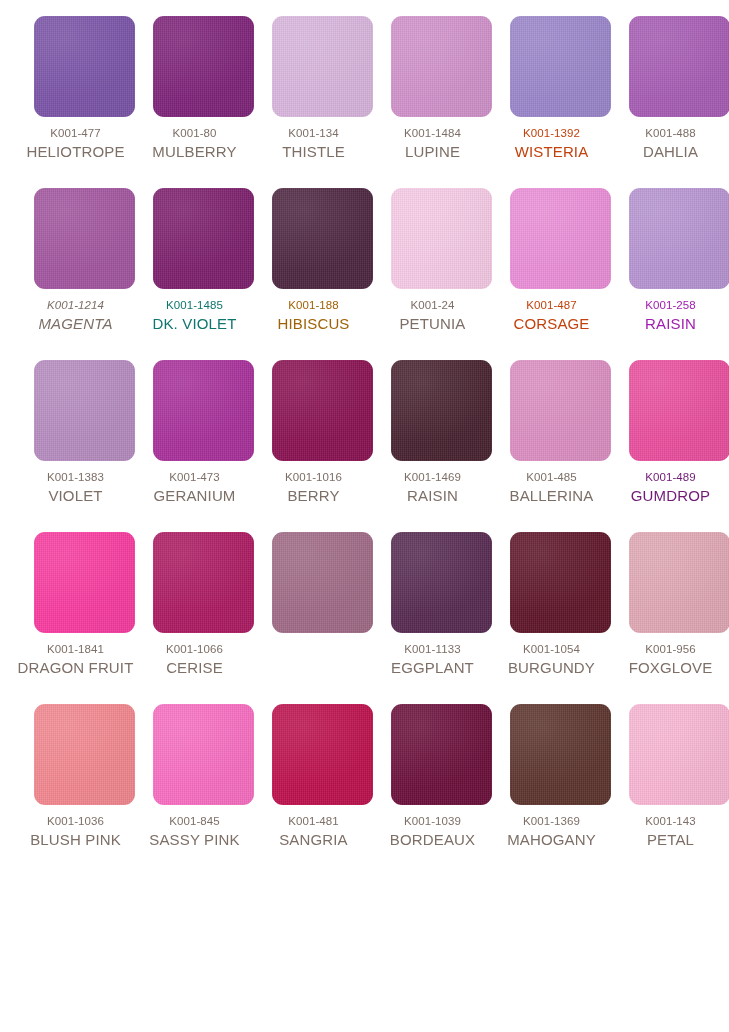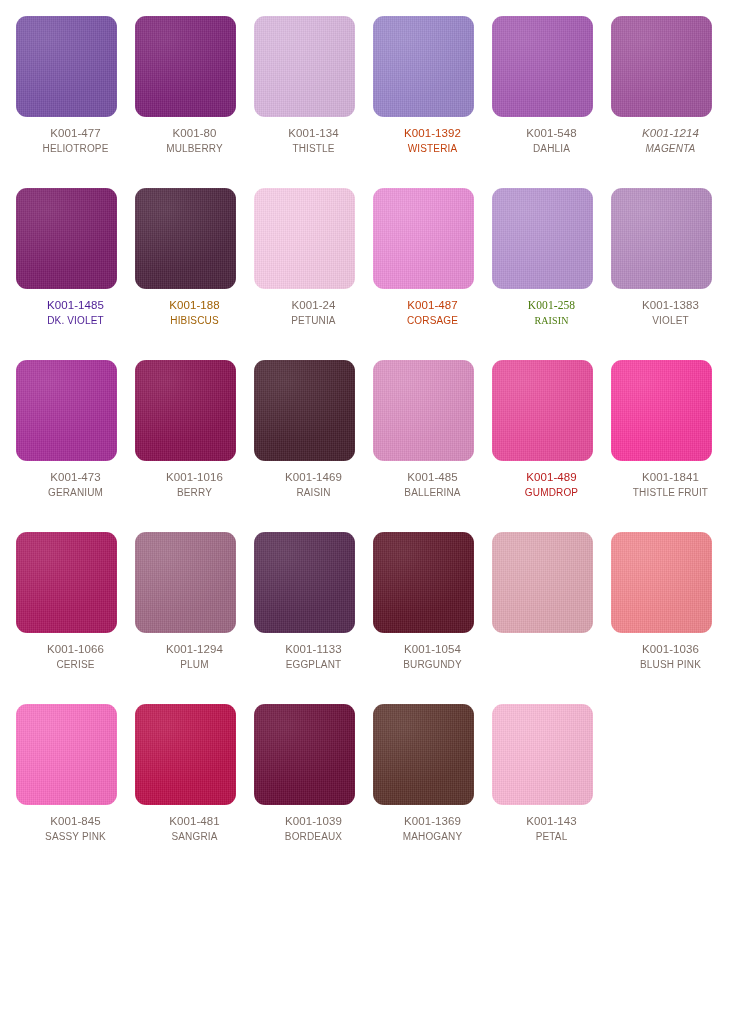--- a/index.html
+++ b/index.html
@@ -21,21 +21,21 @@
     grid-template-columns: repeat(6, 119px);
     grid-auto-rows: 172px;
     padding: 16px 0 0 16px;
   }
 
   .swatch-cell {
     width: 119px;
     height: 161px;
     display: flex;
     flex-direction: column;
-    align-items: flex-start;
+    align-items: flex-end;
   }
 
   
   .swatch-chip {
     position: relative;
     width: 101px;
     height: 101px;
     border-radius: 11px;
     overflow: hidden;
     flex: 0 0 auto;
@@ -82,21 +82,21 @@
     line-height: 1.38;
   }
   .swatch-code {
     display: block;
     font-size: 11.5px;
     letter-spacing: 0.1px;
     white-space: nowrap;
   }
   .swatch-name {
     display: block;
-    font-size: 10px;
+    font-size: 15px;
     letter-spacing: 0.15px;
     white-space: nowrap;
   }
 </style>
 </head>
 <body style="background-color: rgb(255, 255, 255);">
 
 <div class="swatch-grid">
     <div class="swatch-cell">
       <div class="swatch-chip" style="background-color: rgb(122, 83, 168);"></div>
@@ -110,46 +110,53 @@
       <div class="swatch-labels" style="color: rgb(125, 110, 102);">
         <span class="swatch-code">K001-80</span>
         <span class="swatch-name">MULBERRY</span>
       </div>
     </div>
     <div class="swatch-cell">
       <div class="swatch-chip" style="background-color: rgb(217, 182, 222);"></div>
       <div class="swatch-labels" style="color: rgb(125, 110, 102);">
         <span class="swatch-code">K001-134</span>
         <span class="swatch-name">THISTLE</span>
+      </div>
+    </div>
+    <div class="swatch-cell">
+      <div class="swatch-chip" style="background-color: rgb(209, 146, 203);"></div>
+      <div class="swatch-labels" style="color: rgb(125, 110, 102);">
+        <span class="swatch-code">K001-1484</span>
+        <span class="swatch-name">LUPINE</span>
       </div>
     </div>
     <div class="swatch-cell">
       <div class="swatch-chip" style="background-color: rgb(154, 134, 203);"></div>
       <div class="swatch-labels" style="color: #c2410c;">
         <span class="swatch-code">K001-1392</span>
         <span class="swatch-name">WISTERIA</span>
       </div>
     </div>
     <div class="swatch-cell">
       <div class="swatch-chip" style="background-color: rgb(167, 92, 180);"></div>
       <div class="swatch-labels" style="color: rgb(125, 110, 102);">
-        <span class="swatch-code">K001-548</span>
+        <span class="swatch-code">K001-488</span>
         <span class="swatch-name">DAHLIA</span>
       </div>
     </div>
     <div class="swatch-cell">
       <div class="swatch-chip" style="background-color: rgb(162, 85, 159);"></div>
       <div class="swatch-labels" style="color: rgb(125, 110, 102); font-style: italic;">
         <span class="swatch-code">K001-1214</span>
         <span class="swatch-name">MAGENTA</span>
       </div>
     </div>
     <div class="swatch-cell">
       <div class="swatch-chip" style="background-color: rgb(125, 31, 109);"></div>
-      <div class="swatch-labels" style="color: #4c1d95;">
+      <div class="swatch-labels" style="color: #0f766e;">
         <span class="swatch-code">K001-1485</span>
         <span class="swatch-name">DK. VIOLET</span>
       </div>
     </div>
     <div class="swatch-cell">
       <div class="swatch-chip" style="background-color: rgb(77, 37, 64);"></div>
       <div class="swatch-labels" style="color: #a16207;">
         <span class="swatch-code">K001-188</span>
         <span class="swatch-name">HIBISCUS</span>
       </div>
@@ -163,21 +170,21 @@
     </div>
     <div class="swatch-cell">
       <div class="swatch-chip" style="background-color: rgb(235, 143, 216);"></div>
       <div class="swatch-labels" style="color: #c2410c;">
         <span class="swatch-code">K001-487</span>
         <span class="swatch-name">CORSAGE</span>
       </div>
     </div>
     <div class="swatch-cell">
       <div class="swatch-chip" style="background-color: rgb(183, 148, 210);"></div>
-      <div class="swatch-labels" style="color: #4d7c0f; font-family: Liberation Serif, serif;">
+      <div class="swatch-labels" style="color: #a21caf;">
         <span class="swatch-code">K001-258</span>
         <span class="swatch-name">RAISIN</span>
       </div>
     </div>
     <div class="swatch-cell">
       <div class="swatch-chip" style="background-color: rgb(182, 140, 192);"></div>
       <div class="swatch-labels" style="color: rgb(125, 110, 102);">
         <span class="swatch-code">K001-1383</span>
         <span class="swatch-name">VIOLET</span>
       </div>
@@ -205,62 +212,62 @@
     </div>
     <div class="swatch-cell">
       <div class="swatch-chip" style="background-color: rgb(220, 143, 194);"></div>
       <div class="swatch-labels" style="color: rgb(125, 110, 102);">
         <span class="swatch-code">K001-485</span>
         <span class="swatch-name">BALLERINA</span>
       </div>
     </div>
     <div class="swatch-cell">
       <div class="swatch-chip" style="background-color: rgb(234, 78, 158);"></div>
-      <div class="swatch-labels" style="color: #b91c1c;">
+      <div class="swatch-labels" style="color: #701a75;">
         <span class="swatch-code">K001-489</span>
         <span class="swatch-name">GUMDROP</span>
       </div>
     </div>
     <div class="swatch-cell">
       <div class="swatch-chip" style="background-color: rgb(249, 59, 160);"></div>
       <div class="swatch-labels" style="color: rgb(125, 110, 102);">
         <span class="swatch-code">K001-1841</span>
-        <span class="swatch-name">THISTLE FRUIT</span>
+        <span class="swatch-name">DRAGON FRUIT</span>
       </div>
     </div>
     <div class="swatch-cell">
       <div class="swatch-chip" style="background-color: rgb(173, 26, 98);"></div>
       <div class="swatch-labels" style="color: rgb(125, 110, 102);">
         <span class="swatch-code">K001-1066</span>
         <span class="swatch-name">CERISE</span>
       </div>
     </div>
     <div class="swatch-cell">
       <div class="swatch-chip" style="background-color: rgb(160, 106, 134);"></div>
-      <div class="swatch-labels" style="color: rgb(125, 110, 102);">
-        <span class="swatch-code">K001-1294</span>
-        <span class="swatch-name">PLUM</span>
-      </div>
     </div>
     <div class="swatch-cell">
       <div class="swatch-chip" style="background-color: rgb(86, 42, 81);"></div>
       <div class="swatch-labels" style="color: rgb(125, 110, 102);">
         <span class="swatch-code">K001-1133</span>
         <span class="swatch-name">EGGPLANT</span>
       </div>
     </div>
     <div class="swatch-cell">
       <div class="swatch-chip" style="background-color: rgb(94, 21, 40);"></div>
       <div class="swatch-labels" style="color: rgb(125, 110, 102);">
         <span class="swatch-code">K001-1054</span>
         <span class="swatch-name">BURGUNDY</span>
       </div>
     </div>
     <div class="swatch-cell">
       <div class="swatch-chip" style="background-color: rgb(224, 168, 180);"></div>
+      <div class="swatch-labels" style="color: rgb(125, 110, 102);">
+        <span class="swatch-code">K001-956</span>
+        <span class="swatch-name">FOXGLOVE</span>
+      </div>
     </div>
     <div class="swatch-cell">
       <div class="swatch-chip" style="background-color: rgb(243, 135, 143);"></div>
       <div class="swatch-labels" style="color: rgb(125, 110, 102);">
         <span class="swatch-code">K001-1036</span>
         <span class="swatch-name">BLUSH PINK</span>
       </div>
     </div>
     <div class="swatch-cell">
       <div class="swatch-chip" style="background-color: rgb(249, 110, 194);"></div>

